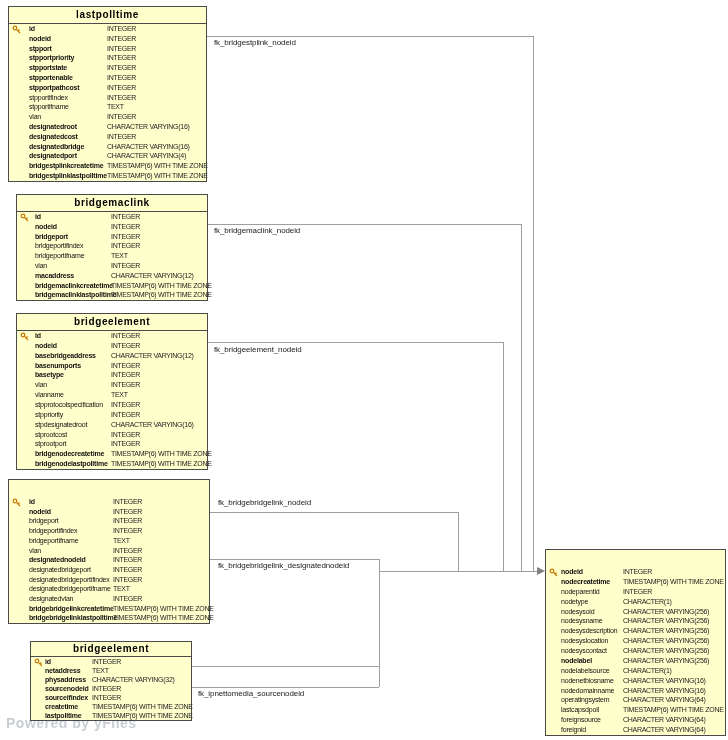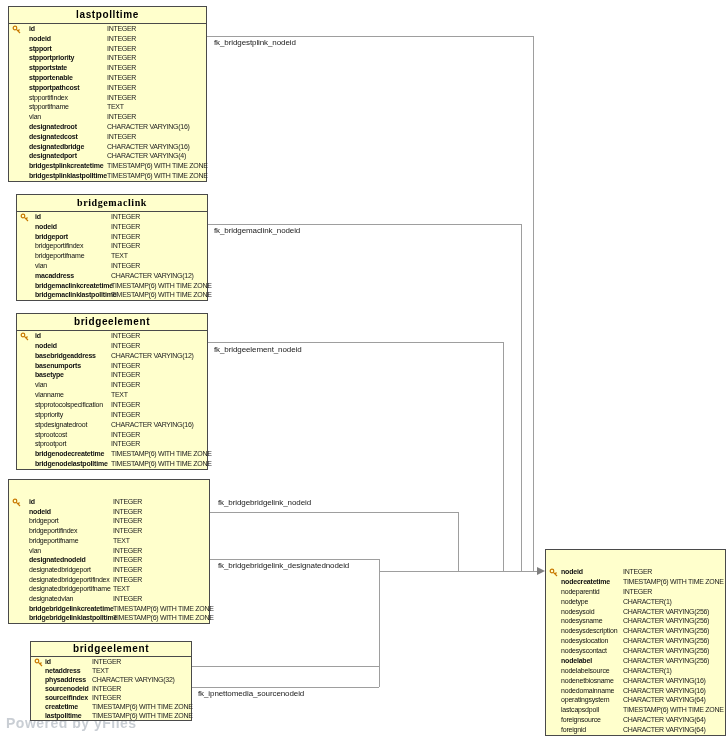--- a/index.html
+++ b/index.html
@@ -93,21 +93,21 @@
       <div class="er-row" style="top: 154.2px; height: 9.8px; line-height: 9.8px;">
         <div class="f-name bold" style="left: 20px;">bridgestplinkcreatetime</div>
         <div class="f-type" style="left: 98px;">TIMESTAMP(6) WITH TIME ZONE</div>
       </div>
       <div class="er-row" style="top: 164px; height: 9.8px; line-height: 9.8px;">
         <div class="f-name bold" style="left: 20px;">bridgestplinklastpolltime</div>
         <div class="f-type" style="left: 98px;">TIMESTAMP(6) WITH TIME ZONE</div>
       </div>
     </div>
     <div class="er-table" style="left: 16px; top: 194px; width: 192px; height: 107.2px;">
-      <div class="er-header" style="height: 16px; line-height: 16px; font-family: Liberation Serif, serif;">bridgemaclink</div>
+      <div class="er-header" style="height: 16px; line-height: 16px;">bridgemaclink</div>
       <div class="er-row" style="top: 17px; height: 9.8px; line-height: 9.8px;">
         <div class="key-icon"><svg width="9" height="9" viewBox="0 0 9 9">
             <circle cx="3" cy="3" r="1.8" fill="none" stroke="#C87800" stroke-width="1.2"></circle>
             <path d="M4.4 4.4 L8 8 M6 6 L7.5 4.5" stroke="#C87800" stroke-width="1.2" fill="none"></path>
           </svg></div>
         <div class="f-name bold" style="left: 18px;">id</div>
         <div class="f-type" style="left: 94px;">INTEGER</div>
       </div>
       <div class="er-row" style="top: 26.8px; height: 9.8px; line-height: 9.8px;">
         <div class="f-name bold" style="left: 18px;">nodeid</div>

